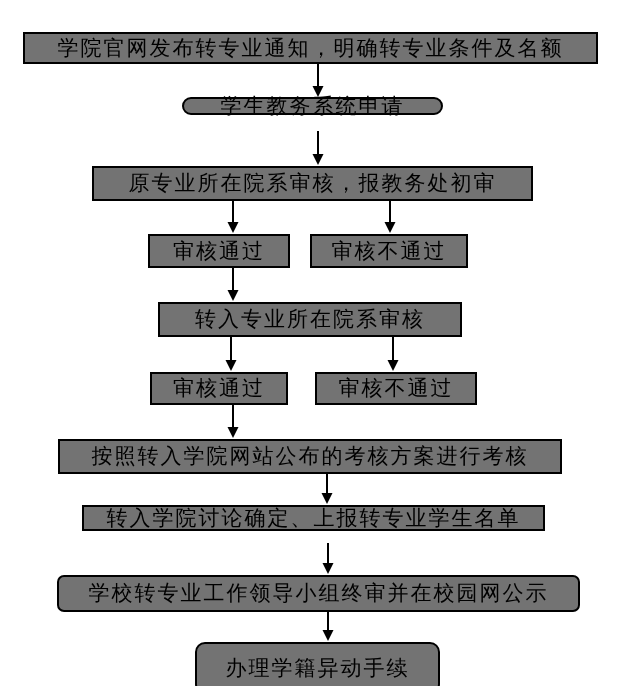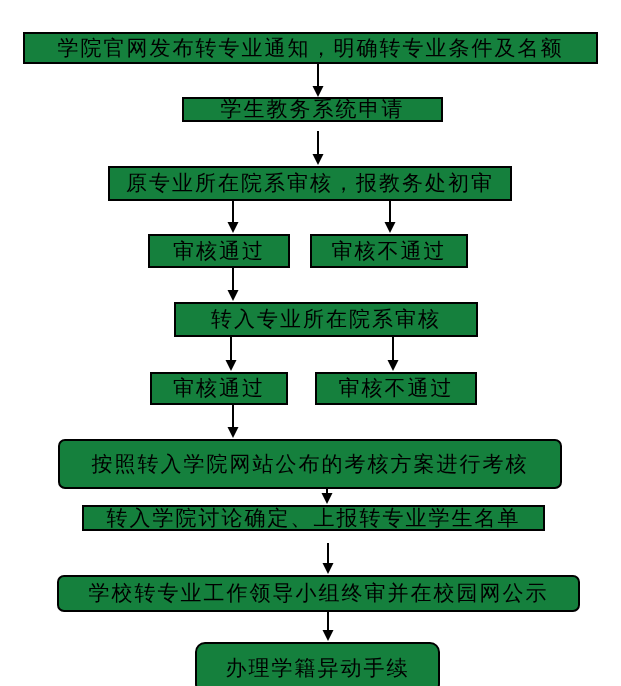--- a/index.html
+++ b/index.html
@@ -12,21 +12,21 @@
     width: 621px;
     height: 686px;
     background: #ffffff;
     font-family: "Liberation Serif", "DejaVu Serif", serif;
     overflow: hidden;
   }
   .node {
     position: absolute;
     box-sizing: border-box;
     border: 2px solid #000000;
-    background: #15803d;
+    background: #737373;
     color: #000000;
     display: flex;
     align-items: center;
     justify-content: center;
     text-align: center;
     font-size: 21px;
     letter-spacing: 2px;
     line-height: 1;
     white-space: nowrap;
   }
@@ -93,35 +93,35 @@
         <polygon points="322.5,563 333.5,563 328,574"></polygon>
     </g>
     <g>
       <line x1="328" y1="612" x2="328" y2="631"></line>
         <polygon points="322.5,630 333.5,630 328,641"></polygon>
     </g>
   </svg>
 
   <div class="node" style="left:23px; top:32px; width:575px; height:32px;">学院官网发布转专业通知，明确转专业条件及名额</div>
 
-  <div class="node" style="left:182px; top:97px; width:261px; height:25px;">学生教务系统申请</div>
+  <div class="node" style="left:182px; top:97px; width:261px; height:18px;border-radius:10px;">学生教务系统申请</div>
 
-  <div class="node" style="left:92px; top:166px; width:404px; height:35px;margin-left:16px;">原专业所在院系审核，报教务处初审</div>
+  <div class="node" style="left:92px; top:166px; width:441px; height:35px;">原专业所在院系审核，报教务处初审</div>
 
   <div class="node" style="left:148px; top:234px; width:142px; height:34px;">审核通过</div>
 
   <div class="node" style="left:310px; top:234px; width:158px; height:34px;">审核不通过</div>
 
-  <div class="node" style="left:174px; top:302px; width:304px; height:35px;">转入专业所在院系审核</div>
+  <div class="node" style="left:158px; top:302px; width:304px; height:35px;">转入专业所在院系审核</div>
 
   <div class="node" style="left:150px; top:372px; width:138px; height:33px;">审核通过</div>
 
   <div class="node" style="left:315px; top:372px; width:162px; height:33px;">审核不通过</div>
 
-  <div class="node" style="left:58px; top:439px; width:504px; height:50px;border-radius:7px;">按照转入学院网站公布的考核方案进行考核</div>
+  <div class="node" style="left:58px; top:439px; width:504px; height:35px;">按照转入学院网站公布的考核方案进行考核</div>
 
   <div class="node" style="left:82px; top:505px; width:463px; height:26px;">转入学院讨论确定、上报转专业学生名单</div>
 
   <div class="node" style="left:57px; top:575px; width:523px; height:37px;border-radius:7px;">学校转专业工作领导小组终审并在校园网公示</div>
 
   <div class="node" style="left:195px; top:642px; width:245px; height:52px;border-radius:10px;">办理学籍异动手续</div>
 
 </div>
 
 </body></html>

